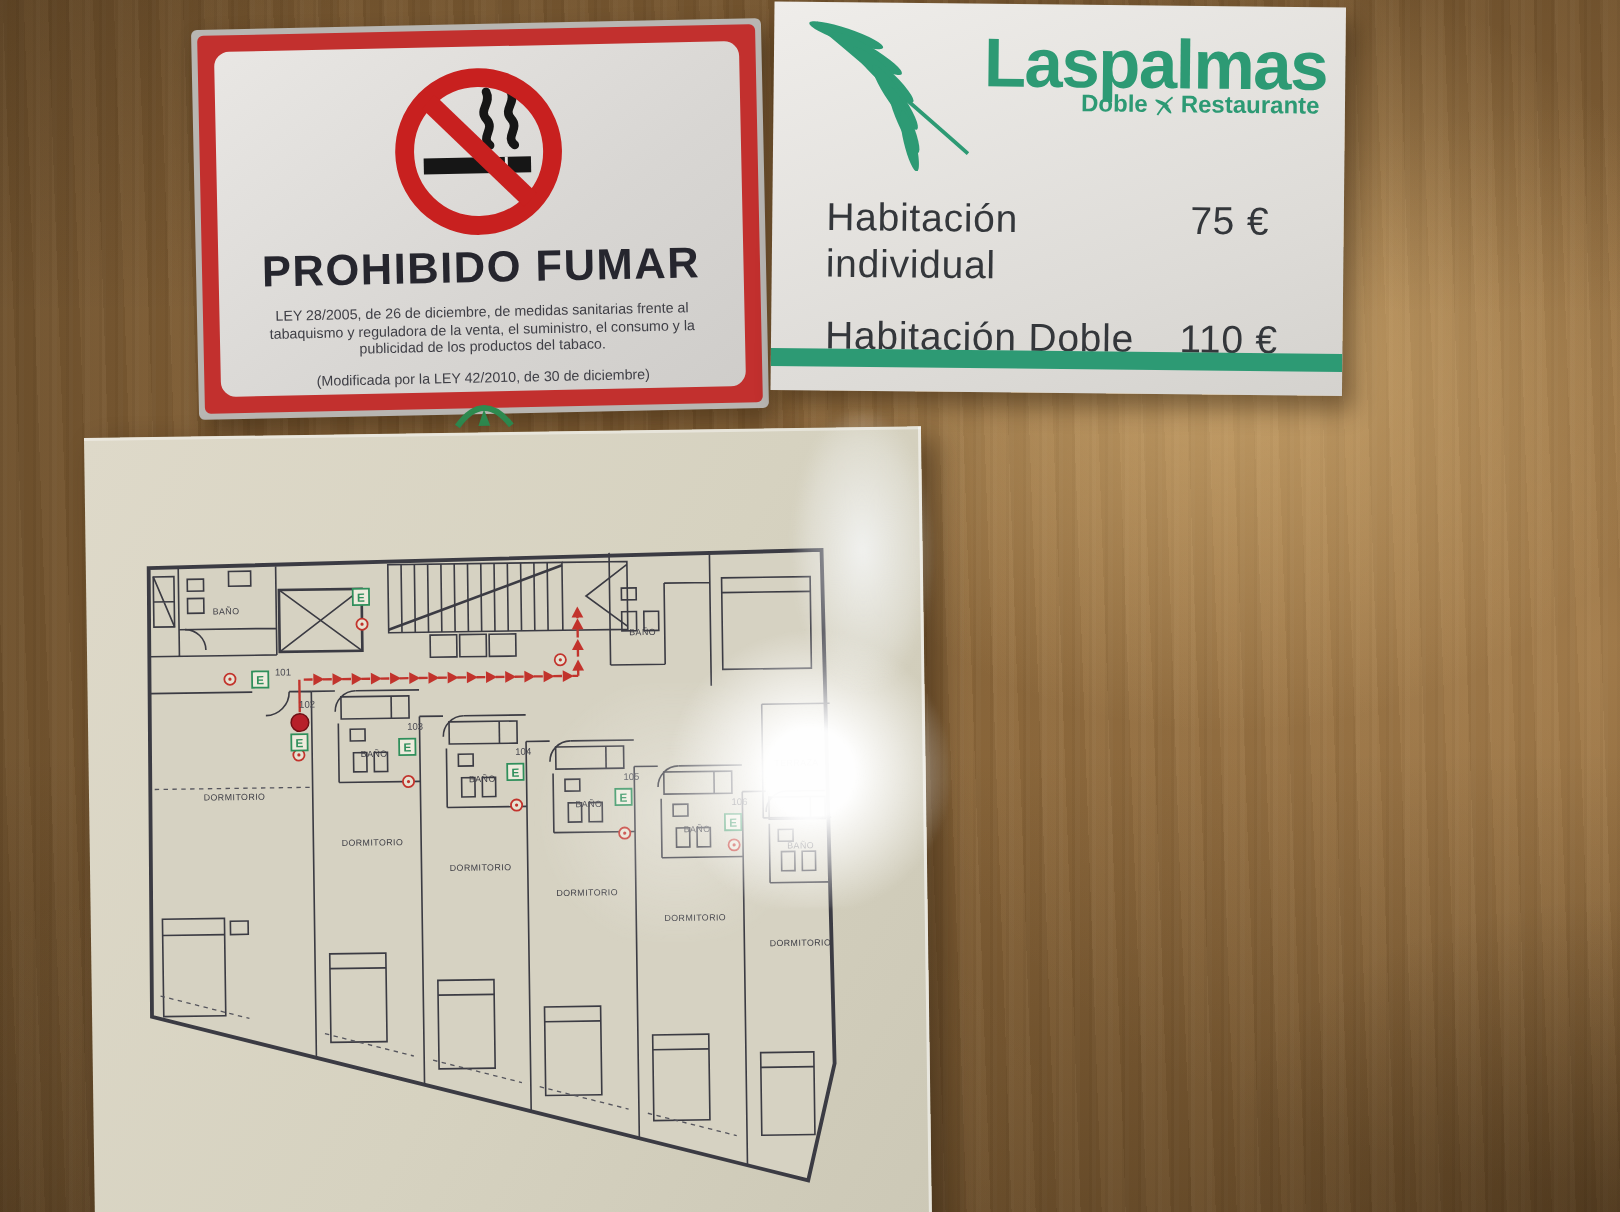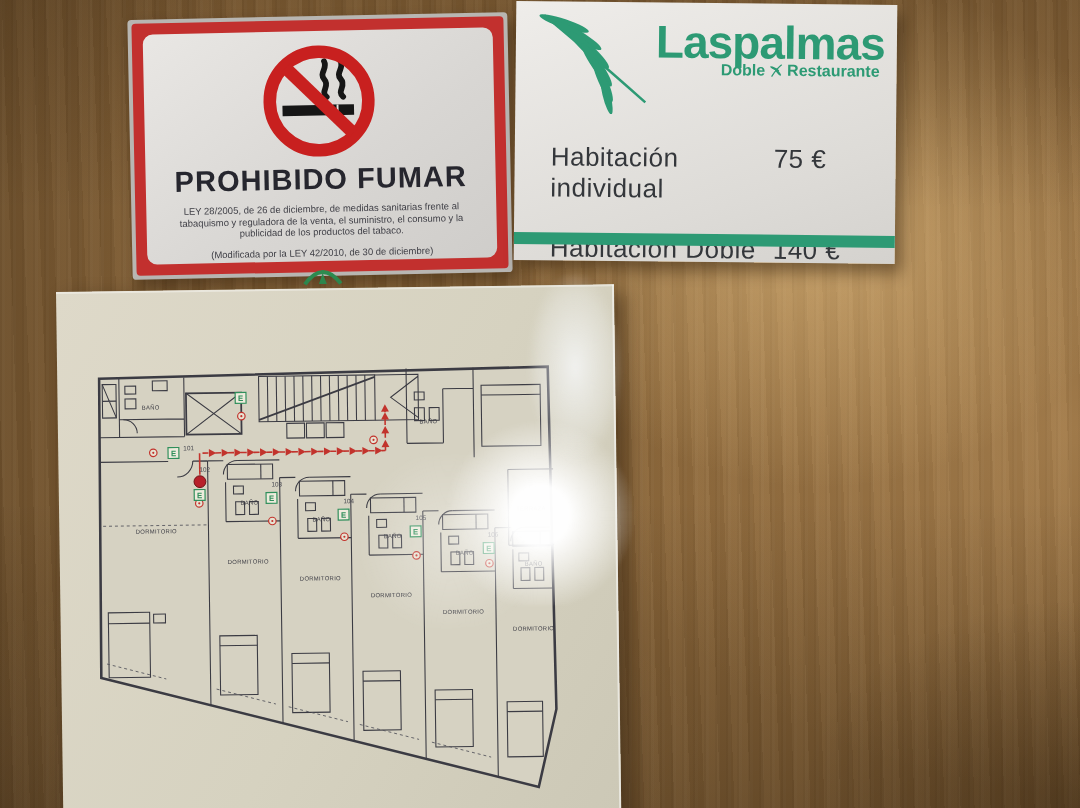--- a/index.html
+++ b/index.html
@@ -80,21 +80,21 @@
   .brand-sub{
     margin-top:-4px;text-align:right;padding-right:4px;
     font-size:16px;font-weight:bold;color:#2d9a74;
     display:flex;justify-content:flex-end;align-items:center;gap:3px;
   }
   .rates{padding:18px 30px 0 36px;}
   .rate-row{
     display:flex;justify-content:space-between;align-items:baseline;
     font-size:26px;color:#34373b;letter-spacing:.5px;margin-bottom:17px;
   }
-  .rate-price{text-align:left;min-width:92px;margin-top:12px;}
+  .rate-price{text-align:center;min-width:92px;}
   .green-bar{
     position:absolute;left:0;right:0;bottom:16px;height:12px;background:#2d9a74;
   }
 
   
   .tile{
     position:absolute;left:56px;top:292px;width:558px;height:540px;
     background:linear-gradient(120deg,#ded9c9,#d6d2c0 55%,#ccc8b6);
     transform:rotate(-.8deg);transform-origin:0 0;
     box-shadow:10px 8px 20px rgba(30,18,5,.45), inset -2px 0 0 rgba(255,255,255,.55), inset 0 2px 0 rgba(255,255,255,.4);
@@ -197,21 +197,21 @@
         </div>
       </div>
     </div>
     <div class="rates">
       <div class="rate-row">
         <span>Habitación individual</span>
         <span class="rate-price">75 €</span>
       </div>
       <div class="rate-row">
         <span>Habitación Doble</span>
-        <span class="rate-price">140 €</span>
+        <span class="rate-price">110 €</span>
       </div>
     </div>
     <div class="green-bar"></div>
   </div>
 
   <div class="tile">
     <svg class="plan-svg" viewBox="0 0 500 440">
       <defs>
         <path id="arrR" d="M0,0 L-7.5,-4 L-7.5,4 Z" fill="#c2332c"></path>
       </defs>

